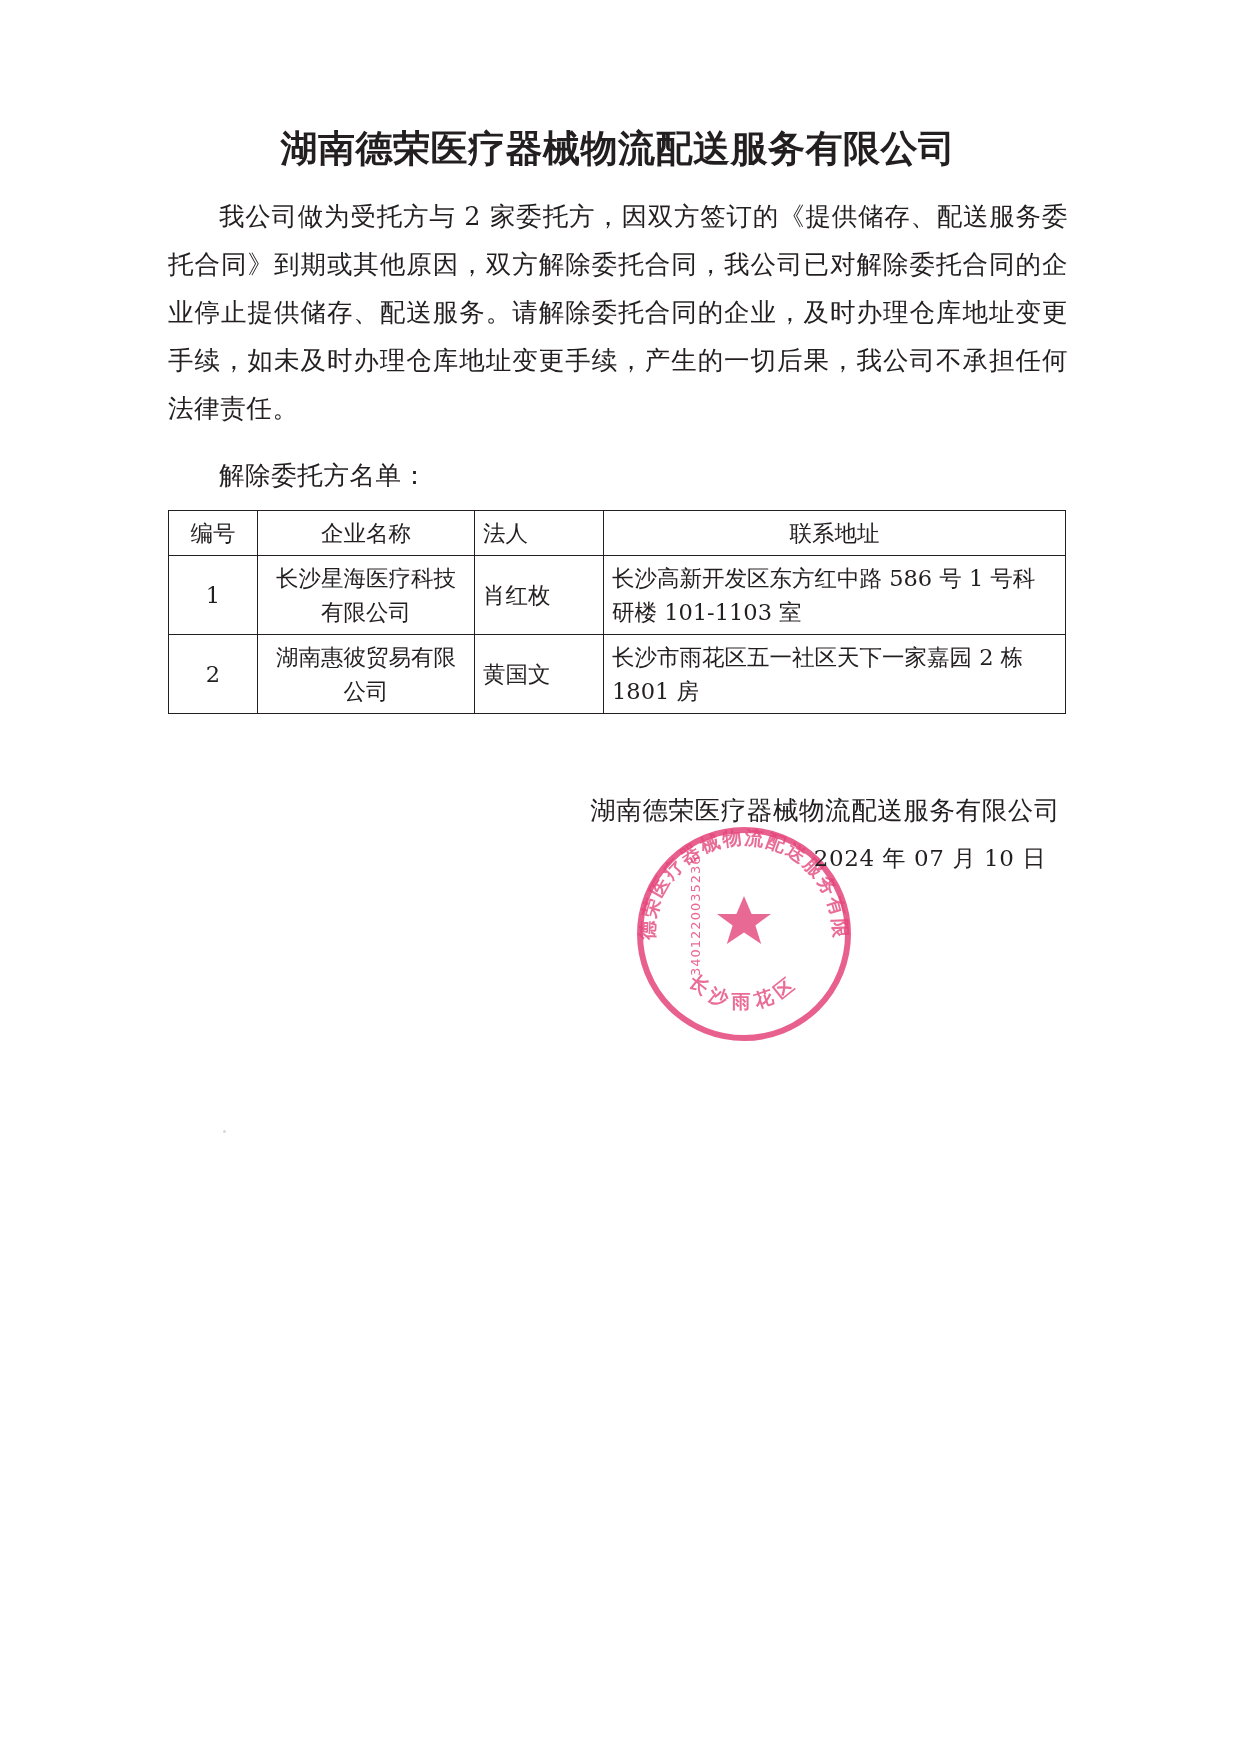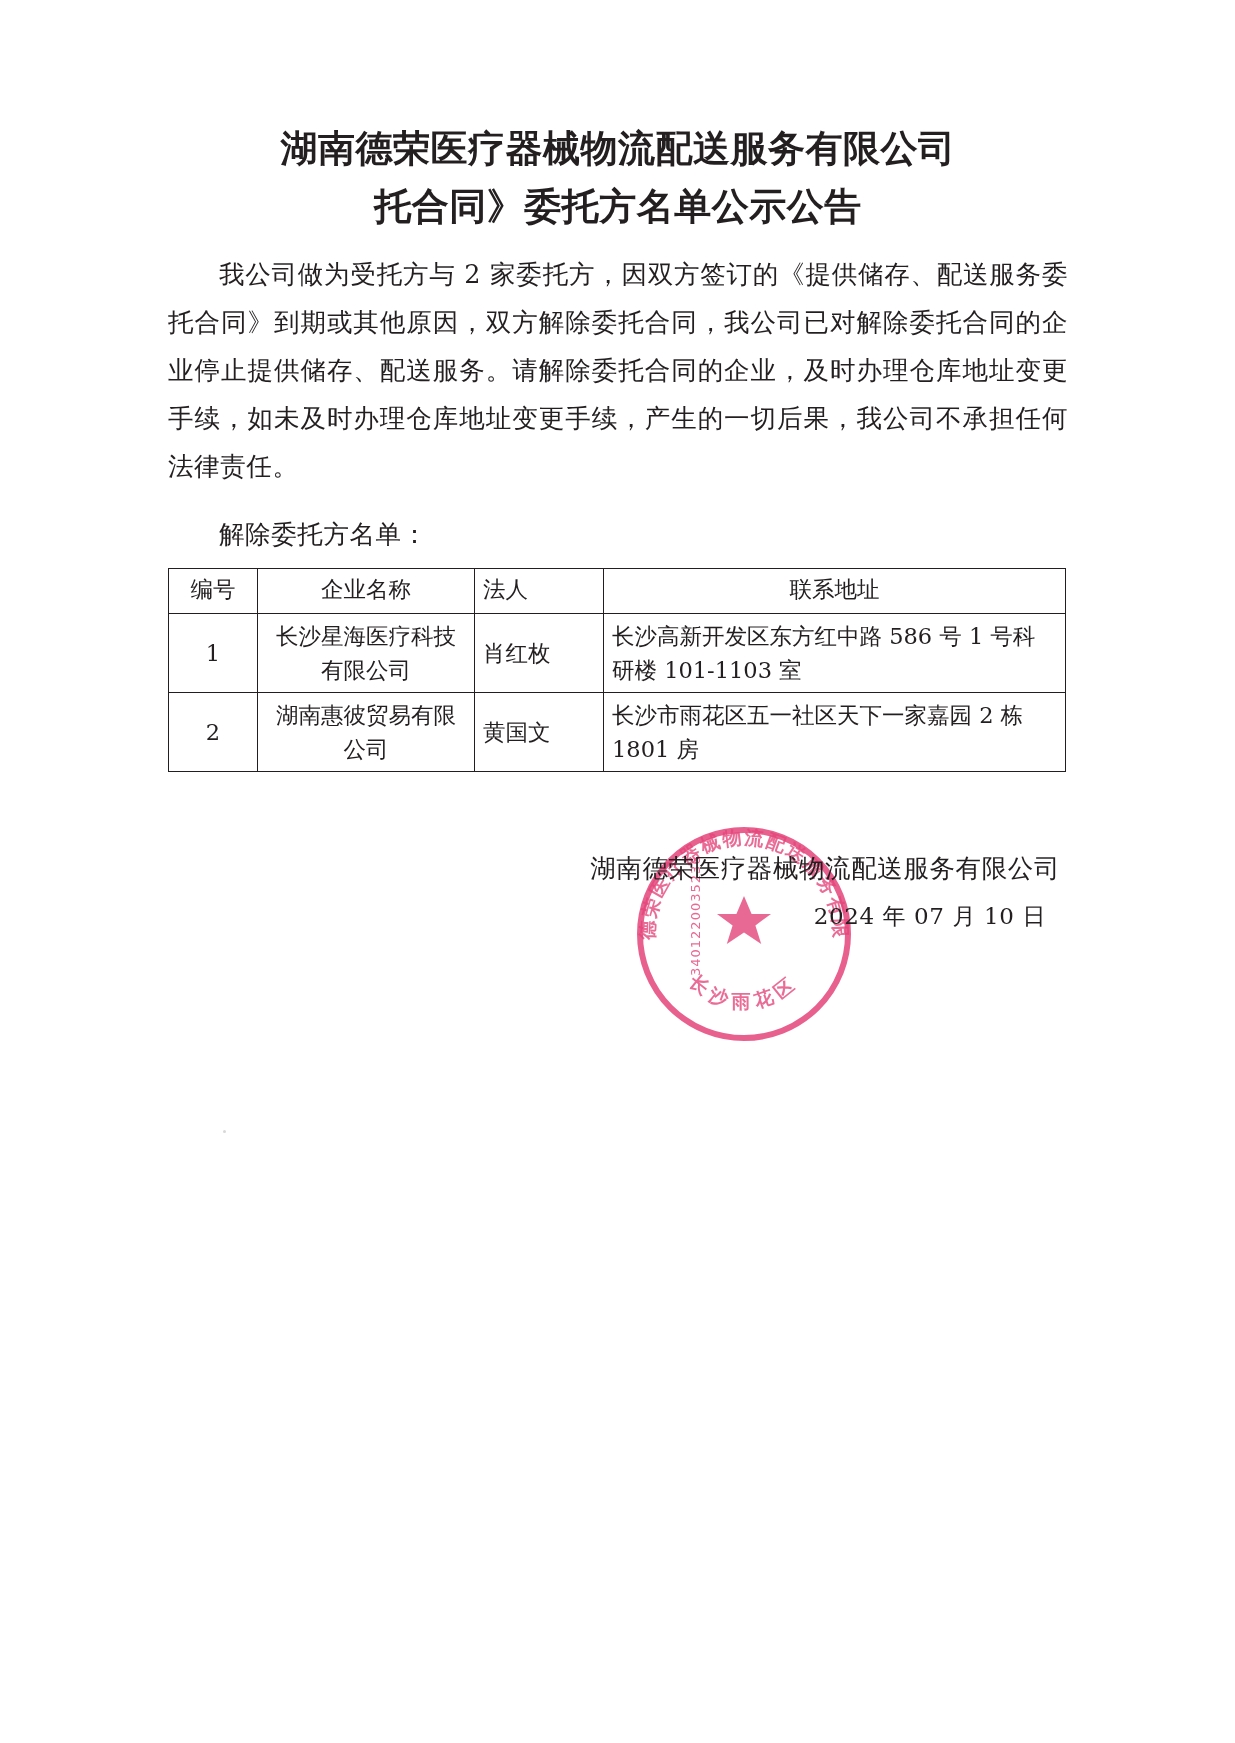--- a/index.html
+++ b/index.html
@@ -49,40 +49,41 @@
     text-indent: 51px;
     margin: 0;
     letter-spacing: 0.6px;
   }
   .list-label {
     font-size: 25.5px;
     line-height: 56px;
     text-indent: 51px;
     margin: 16px 0 6px 0;
     letter-spacing: 0.6px;
+    font-family: Liberation Serif, serif;
   }
   table.list-table {
     border-collapse: collapse;
     width: 898px;
     table-layout: fixed;
     margin-top: 2px;
   }
   table.list-table td, table.list-table th {
     border: 1.4px solid #231f20;
     font-size: 22.5px;
     line-height: 34px;
     padding: 5px 8px;
     font-weight: normal;
     vertical-align: middle;
   }
   .col-no { width: 72px; text-align: center; }
   .col-name { width: 200px; text-align: center; }
   .col-legal { width: 112px; text-align: left; }
   .col-addr { text-align: left; padding-left: 10px; }
-  thead td { text-align: center; font-family: Liberation Mono, monospace; }
+  thead td { text-align: center; }
   .sign-block {
     margin-top: 72px;
     text-align: right;
     padding-right: 8px;
     position: relative;
     z-index: 3;
   }
   .sign-company {
     font-size: 25.5px;
     line-height: 48px;
@@ -117,21 +118,20 @@
 <body>
 
 <div class="page">
 
   <div class="tiny-dot" style="left:223px; top:1130px;"></div>
 
   <div class="content">
 
     <h1 class="doc-title">
       <span class="tline">湖南德荣医疗器械物流配送服务有限公司</span>
-      <span class="tline">托合同》委托方名单公示公告</span>
     </h1>
 
     <p class="body-text">我公司做为受托方与 2 家委托方，因双方签订的《提供储存、配送服务委托合同》到期或其他原因，双方解除委托合同，我公司已对解除委托合同的企业停止提供储存、配送服务。请解除委托合同的企业，及时办理仓库地址变更手续，如未及时办理仓库地址变更手续，产生的一切后果，我公司不承担任何法律责任。</p>
 
     <p class="list-label">解除委托方名单：</p>
 
     <table class="list-table">
       <thead>
         <tr>
           <td class="col-no">编号</td>

